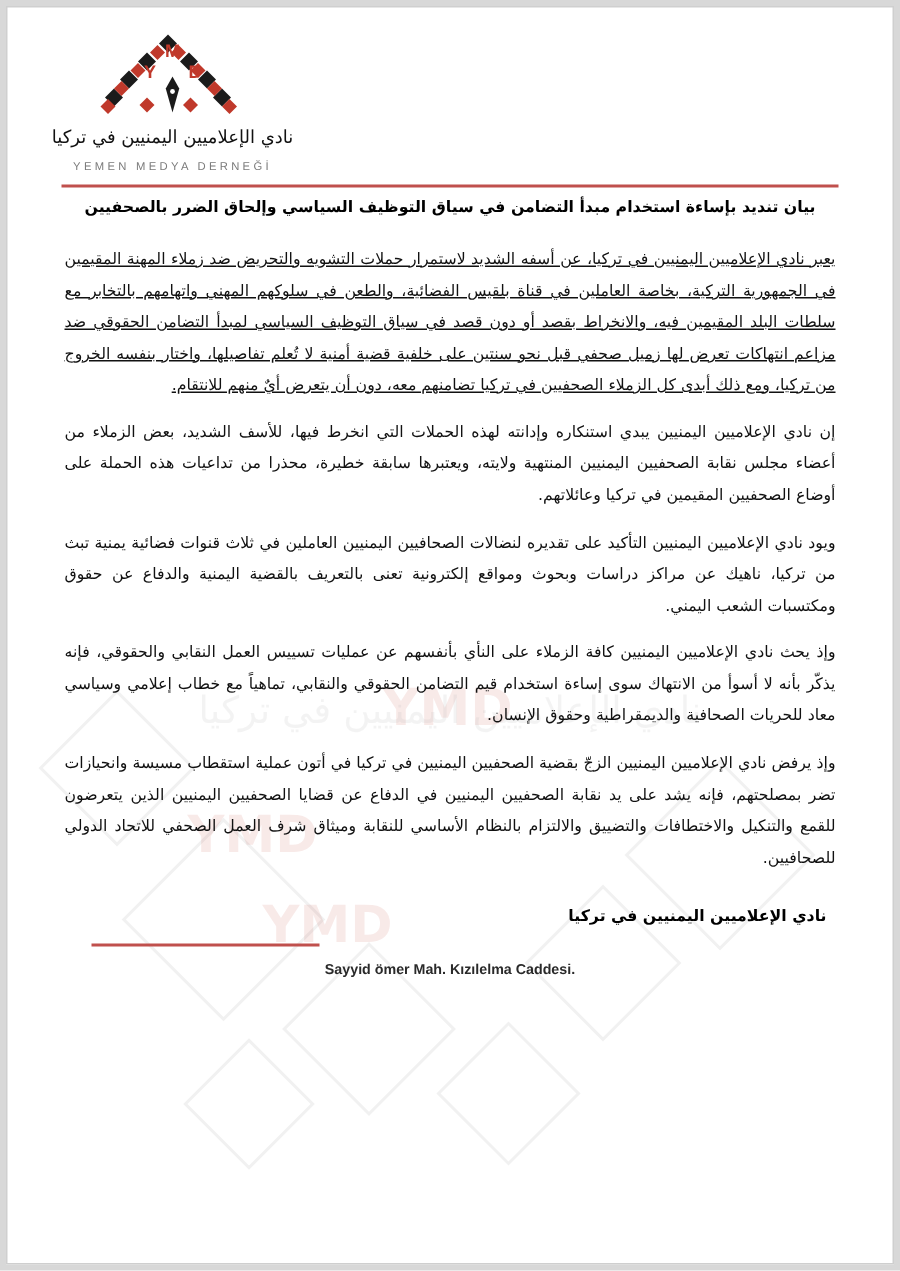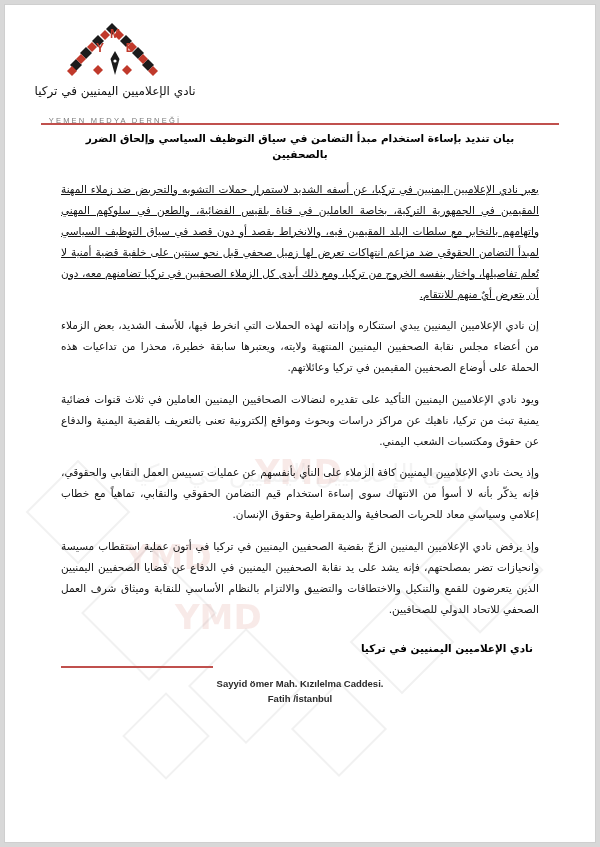--- a/index.html
+++ b/index.html
@@ -112,41 +112,41 @@
   .logo-mark svg { display: block; }
   .logo-arabic {
     margin-top: 1px;
     font-size: 12px;
     color: #111;
     font-family: "DejaVu Sans", sans-serif;
     white-space: nowrap;
     letter-spacing: -0.5px;
   }
   .logo-latin {
-    margin-top: 18px;
+    margin-top: 8px;
     font-size: 7.5px;
     color: #7a7a7a;
     letter-spacing: 2.2px;
     font-family: "Liberation Sans", sans-serif;
     white-space: nowrap;
   }
 
   .rule {
     position: absolute;
     left: 36px;
     right: 36px;
     top: 118px;
     height: 2px;
     background: #c0504d;
     z-index: 3;
   }
 
   
   .doc-body {
-    padding: 0 56px;
+    padding: 0 38px;
     box-sizing: border-box;
     direction: rtl;
   }
   .doc-title {
     margin-top: 26px;
     font-size: 10.5px;
     font-weight: bold;
     color: #000;
     text-align: center;
     line-height: 1.5;
@@ -268,17 +268,16 @@
       <p class="para">ويود نادي الإعلاميين اليمنيين التأكيد على تقديره لنضالات الصحافيين اليمنيين العاملين في ثلاث قنوات فضائية يمنية تبث من تركيا، ناهيك عن مراكز دراسات وبحوث ومواقع إلكترونية تعنى بالتعريف بالقضية اليمنية والدفاع عن حقوق ومكتسبات الشعب اليمني.</p>
       <p class="para">وإذ يحث نادي الإعلاميين اليمنيين كافة الزملاء على النأي بأنفسهم عن عمليات تسييس العمل النقابي والحقوقي، فإنه يذكّر بأنه لا أسوأ من الانتهاك سوى إساءة استخدام قيم التضامن الحقوقي والنقابي، تماهياً مع خطاب إعلامي وسياسي معاد للحريات الصحافية والديمقراطية وحقوق الإنسان.</p>
       <p class="para">وإذ يرفض نادي الإعلاميين اليمنيين الزجّ بقضية الصحفيين اليمنيين في تركيا في أتون عملية استقطاب مسيسة وانحيازات تضر بمصلحتهم، فإنه يشد على يد نقابة الصحفيين اليمنيين في الدفاع عن قضايا الصحفيين اليمنيين الذين يتعرضون للقمع والتنكيل والاختطافات والتضييق والالتزام بالنظام الأساسي للنقابة وميثاق شرف العمل الصحفي للاتحاد الدولي للصحافيين.</p>
 
       <div class="signature">نادي الإعلاميين اليمنيين في تركيا</div>
     </div>
 
     <div class="footer">
       <div class="footer-rule"></div>
       <div class="addr-line">Sayyid ömer Mah. Kızılelma Caddesi.</div>
-      <div class="addr-line">Fatih /İstanbul</div>
     </div>
 
   </div>
 </div>
 
 </body></html>

